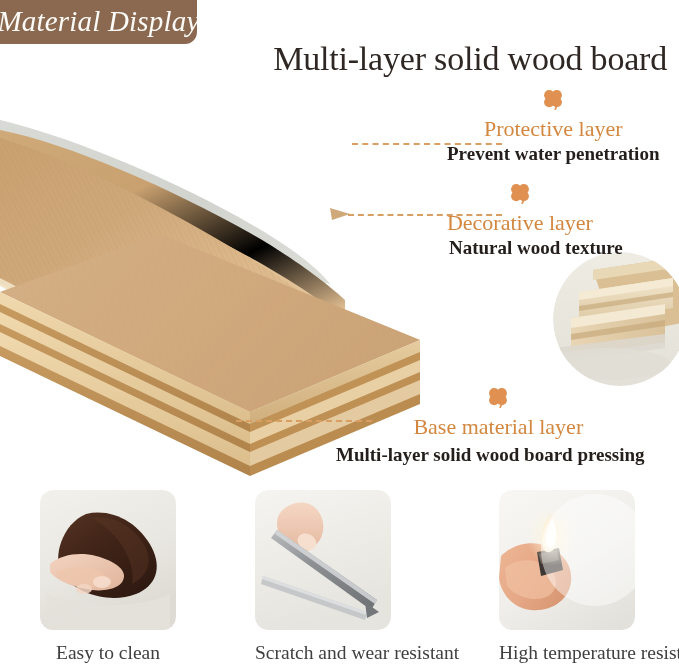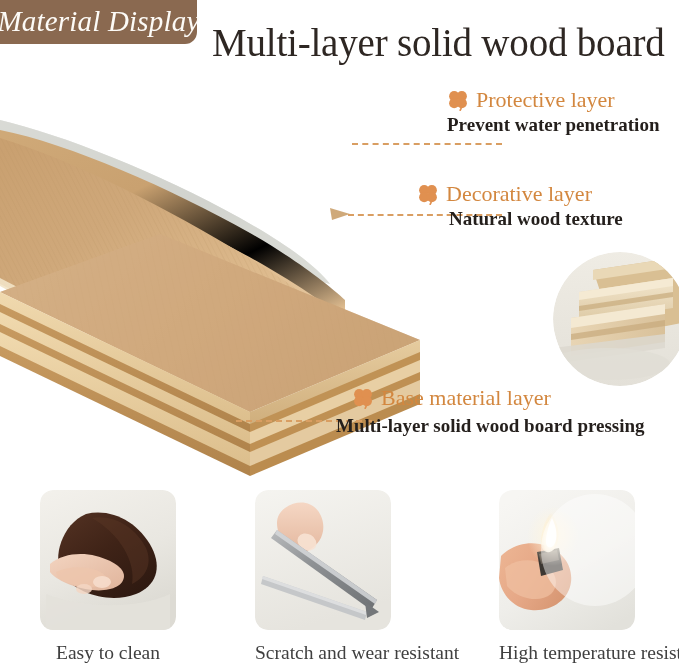--- a/index.html
+++ b/index.html
@@ -19,43 +19,44 @@
     background:#8a6950;
     border-bottom-right-radius:12px;
     display:flex; align-items:center; justify-content:center;
   }
   .badge-text {
     color:#fdfbf7; font-style:italic; font-weight:400;
     font-size:29px; letter-spacing:.2px;
     white-space:nowrap; padding-bottom:2px;
   }
   .main-title {
-    position:absolute; left:212px; top:20px; width:455px;
-    text-align:left; color:#2e2723;
-    font-size:39px; font-weight:400; letter-spacing:-.2px;
+    position:absolute; left:212px; top:40px; width:455px;
+    text-align:right; color:#2e2723;
+    font-size:34px; font-weight:400; letter-spacing:-.2px;
     white-space:nowrap;
   }
 
   
   .illus { position:absolute; left:0; top:78px; width:420px; height:400px; }
   .illus svg { display:block; }
 
   
   .circle-inset {
     position:absolute; left:553px; top:252px;
     width:134px; height:134px; border-radius:50%;
     overflow:hidden;
   }
   .circle-inset svg { display:block; }
 
   
   .callout { position:absolute; }
   .callout-head {
     display:flex; align-items:center; gap:7px;
     white-space:nowrap;
+    flex-direction:column;
   }
   .clover { flex:0 0 auto; display:block; }
   .callout-title {
     color:#d3873f; font-size:22px; line-height:1.05;
     white-space:nowrap;
   }
   .callout-sub {
     color:#241f1c; font-size:19px; line-height:1.15;
     white-space:nowrap; margin-top:3px;font-weight:bold;
   }

